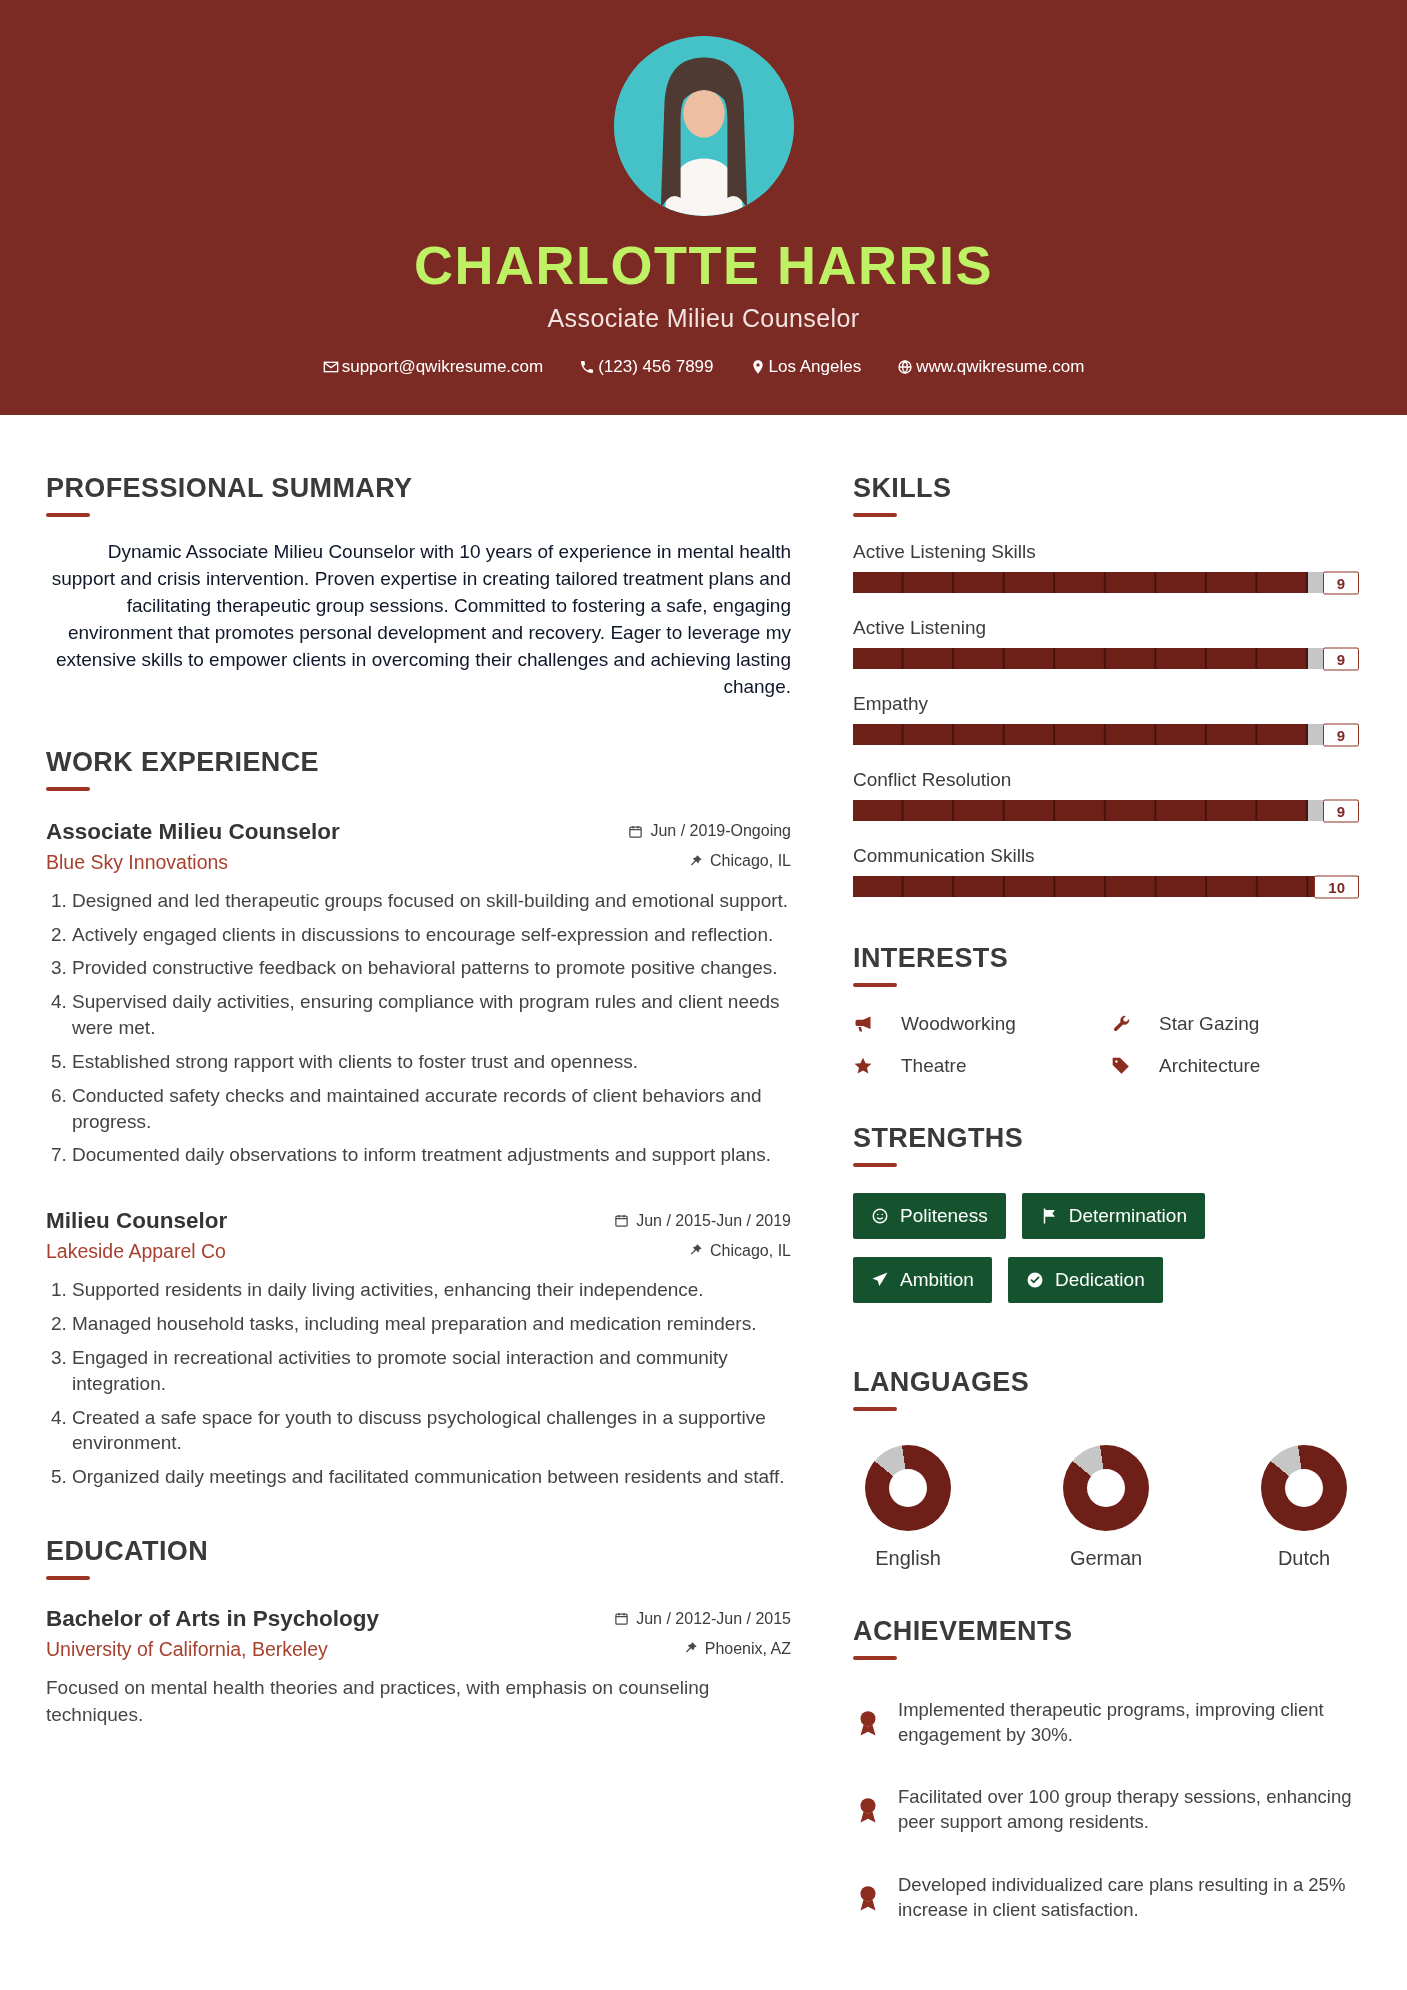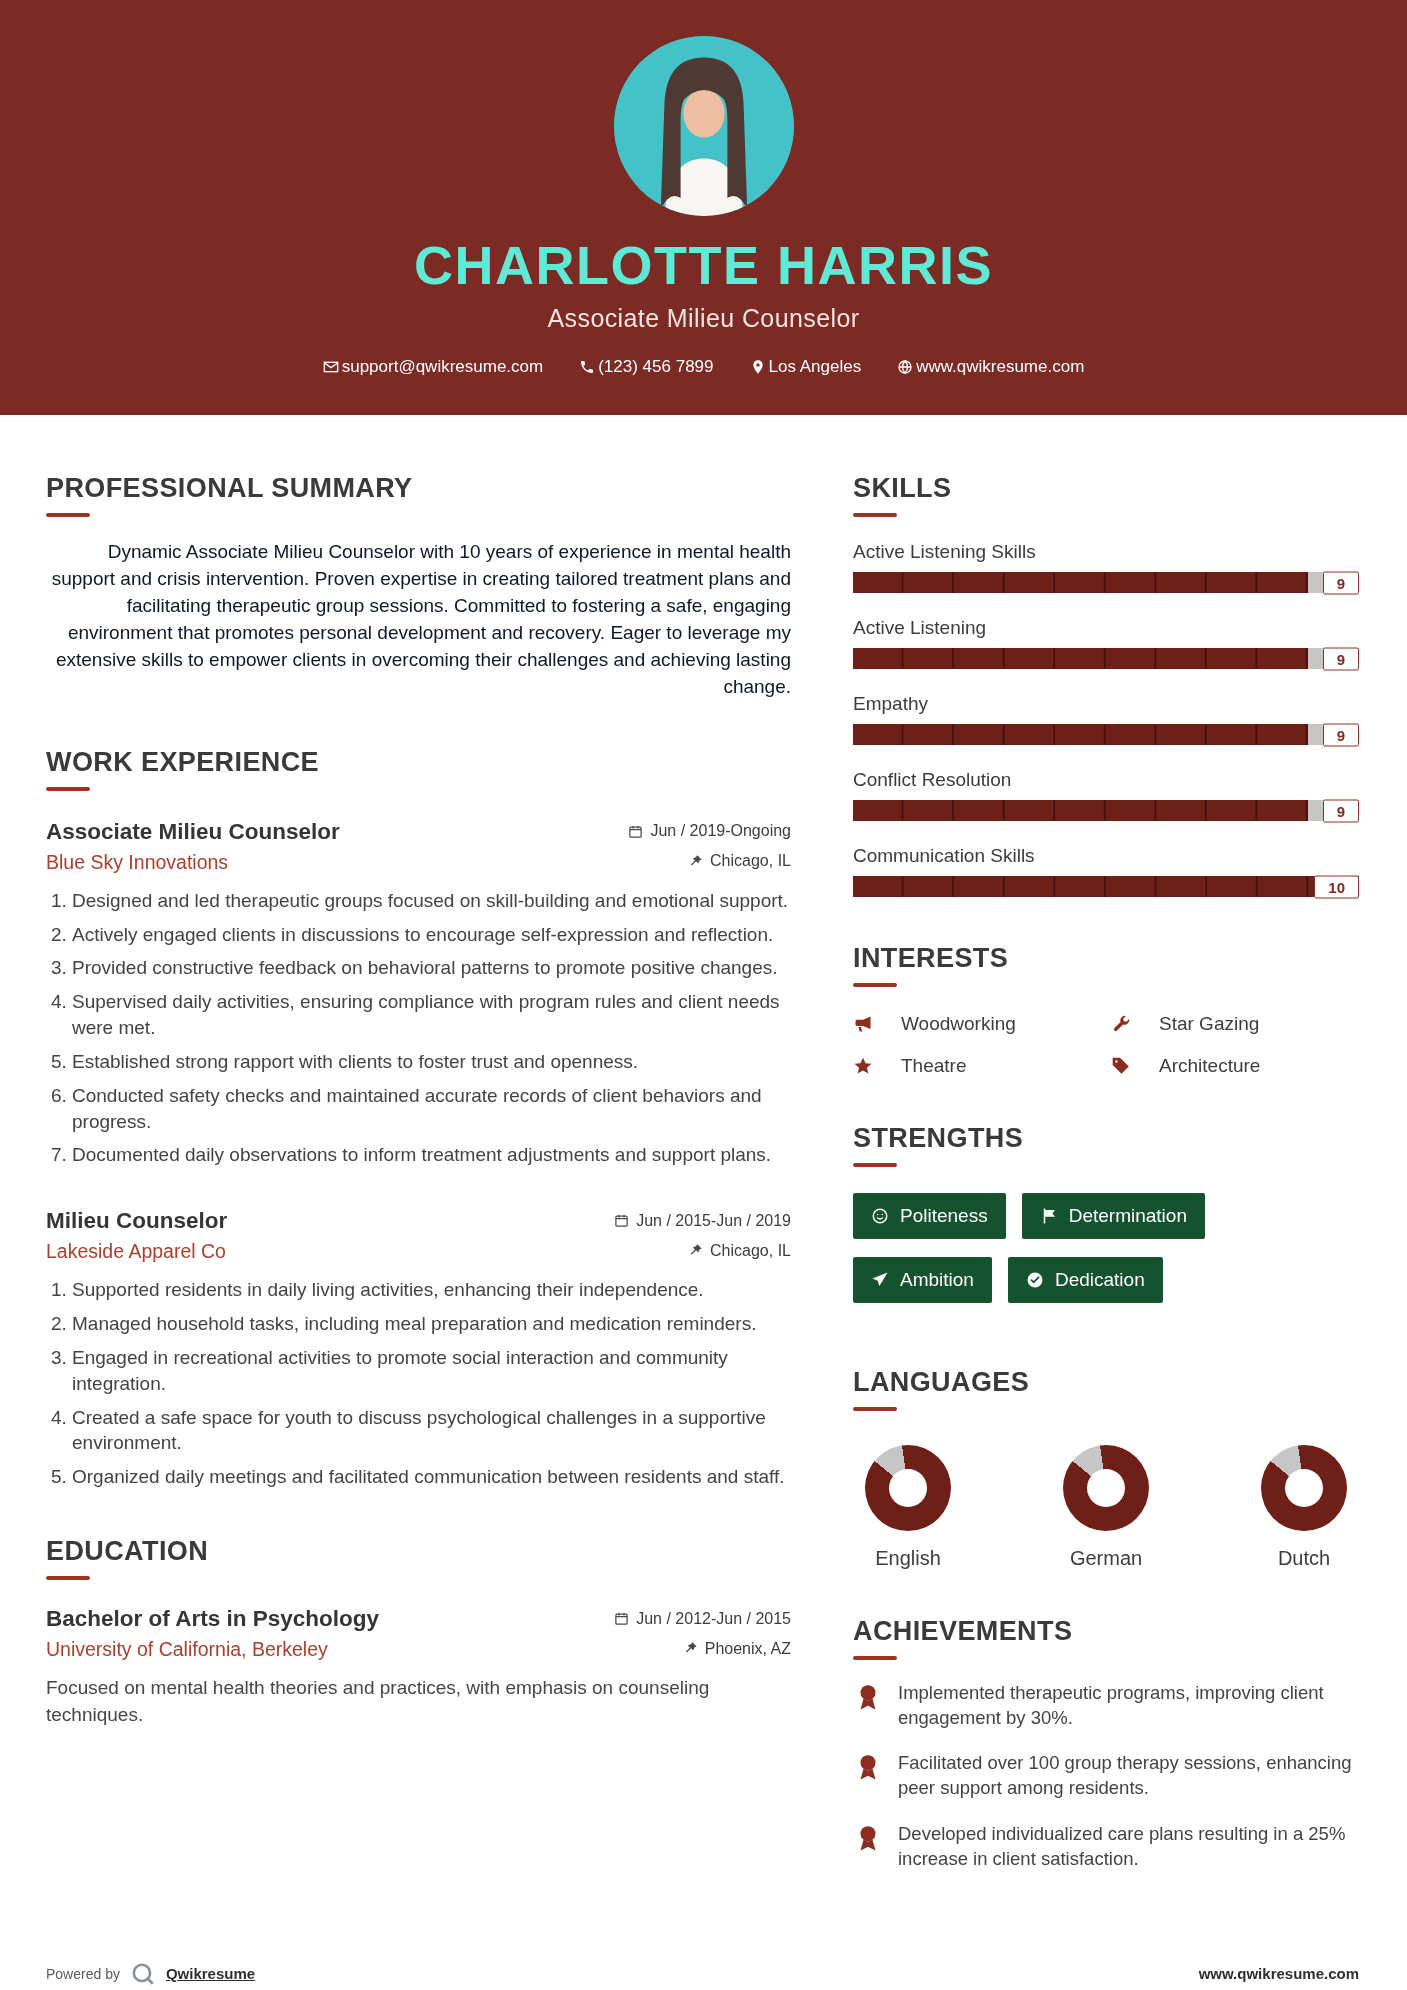--- a/index.html
+++ b/index.html
@@ -4,21 +4,21 @@
 <style>
   * { box-sizing: border-box; margin: 0; padding: 0; }
   html,body { background:#ffffff; }
   body { font-family: "Liberation Sans", "DejaVu Sans", sans-serif; color:#454545; }
   .page { width:1407px; min-height:1990px; margin:0 auto; background:#ffffff; display:flex; flex-direction:column; }
 
   
   header { background:#7c2b24; text-align:center; padding:36px 20px 38px; }
   .photo { width:180px; height:180px; border-radius:50%; margin:0 auto 18px; overflow:hidden; background:#45c2c8; }
   .photo svg { display:block; width:100%; height:100%; }
-  h1 { color:#5eead4; font-size:54px; font-weight:800; letter-spacing:1.5px; }
+  h1 { color:#bef264; font-size:54px; font-weight:800; letter-spacing:1.5px; }
   .subtitle { color:#f3e4e1; font-size:25px; font-weight:400; margin-top:8px; letter-spacing:.4px; }
   .contact { display:flex; justify-content:center; align-items:center; gap:36px; margin-top:24px; color:#ffffff; font-size:17px; }
   .c-item { display:inline-flex; align-items:center; gap:3px; }
   .c-icon svg { width:16px; height:16px; display:block; color:#ffffff; }
 
   
   main { display:flex; gap:62px; padding:58px 48px 30px 46px; flex:1; align-items:flex-start; }
   .col-left { width:745px; flex:0 0 745px; }
   .col-right { flex:1; min-width:0; }
 
@@ -60,21 +60,21 @@
   .strength { display:inline-flex; align-items:center; gap:11px; background:#14532d;
     color:#ffffff; font-size:19px; padding:12px 18px; margin:0 16px 18px 0; border-radius:2px; }
   .strength .ic svg { width:18px; height:18px; color:#ffffff; display:block; }
 
   .langs { display:flex; justify-content:space-between; padding:0 12px; margin-top:34px; }
   .lang { text-align:center; }
   .donut { position:relative; width:86px; height:86px; border-radius:50%; margin:0 auto; }
   .donut::after { content:""; position:absolute; inset:24px; background:#ffffff; border-radius:50%; }
   .lang-label { margin-top:16px; font-size:20px; color:#3d3d3d; }
 
-  .ach { display:flex; gap:15px; margin-top:20px; align-items:flex-start; }
+  .ach { display:flex; gap:15px; margin-top:37px; align-items:center; }
   .ach-icon svg { width:30px; height:30px; color:#8c2d20; display:block; margin-top:2px; }
   .ach-text { font-size:18.5px; line-height:1.36; color:#434343; }
 
   
   footer { display:flex; justify-content:space-between; align-items:center; padding:14px 48px 28px 46px; }
   .f-left { display:flex; align-items:center; gap:10px; }
   .powered { font-size:14px; color:#5a5a5a; }
   .q-logo svg { width:26px; height:26px; color:#8a9097; display:block; }
   .brand-link { font-size:15px; color:#2e2e2e; font-weight:700; text-decoration:underline; cursor:pointer; }
   .f-site { font-size:15px; color:#2e2e2e; font-weight:600; }

